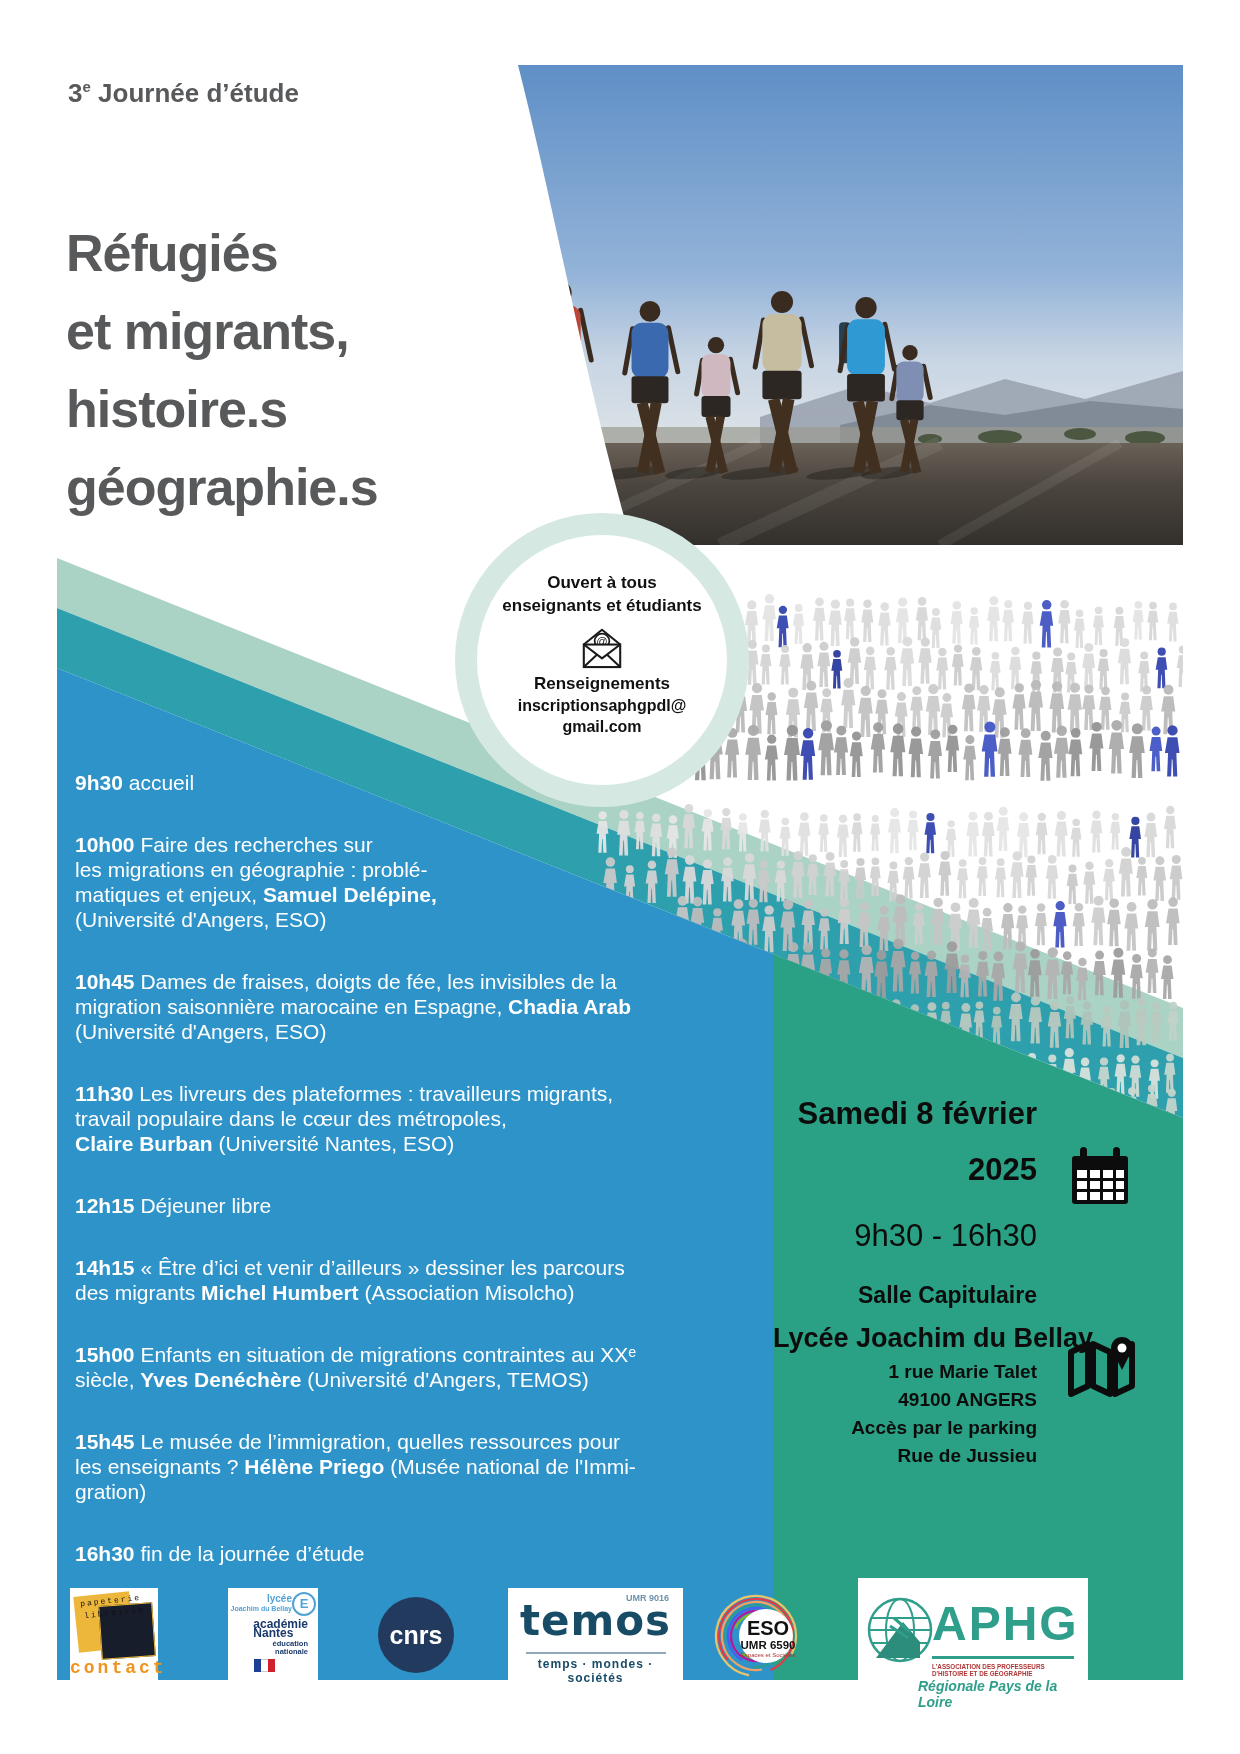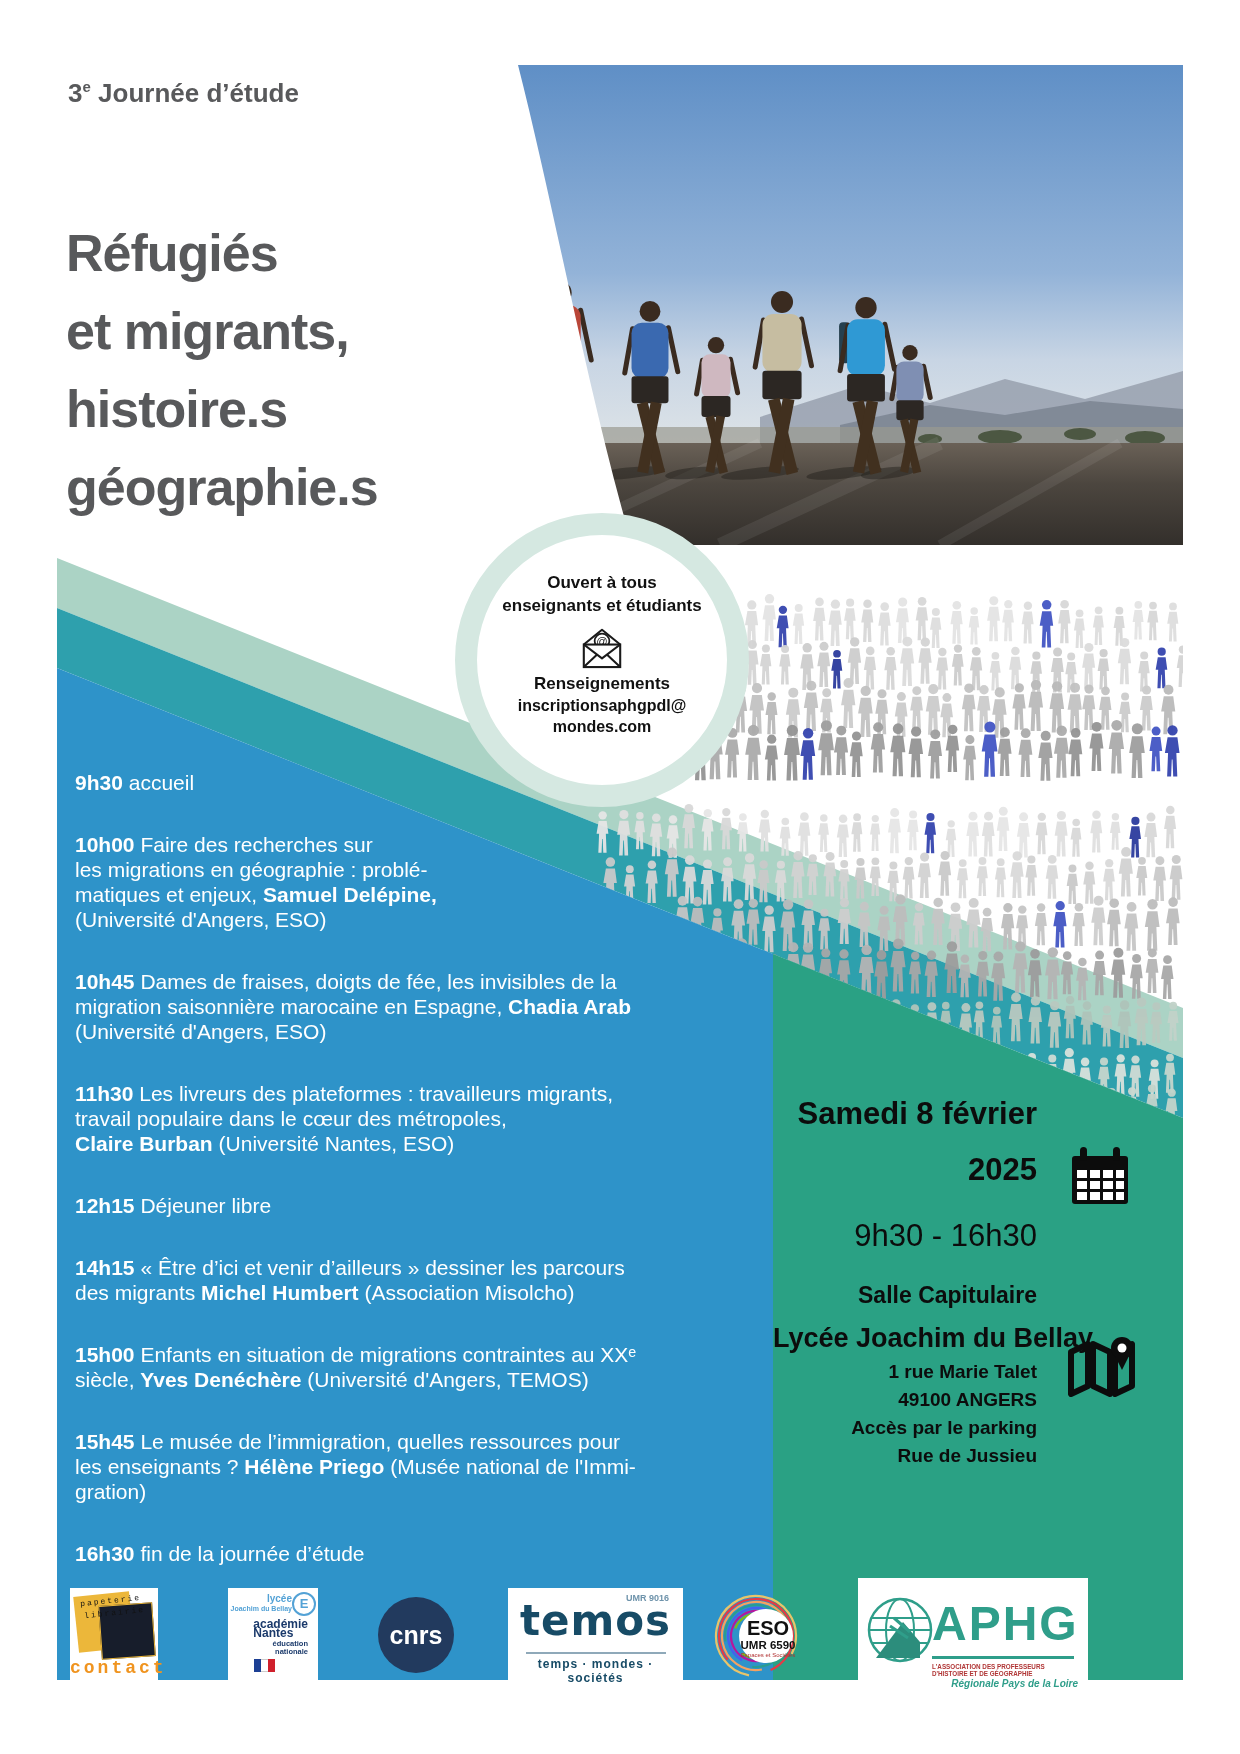--- a/index.html
+++ b/index.html
@@ -60,21 +60,21 @@
   .temos-box{left:508px;top:1588px;width:175px;height:92px;color:#174b66;text-align:center;}
   .tm-umr{right:14px;top:5px;font-size:9px;color:#6e93ab;font-weight:bold;}
   .tm-name{left:0;top:8px;width:100%;font-size:42px;font-weight:bold;letter-spacing:1px;font-family:"DejaVu Sans",sans-serif;}
   .tm-rule{left:18px;top:64px;width:140px;height:2px;background:#8fa9b9;}
   .tm-tag{left:0;top:69px;width:100%;font-size:12px;font-weight:bold;letter-spacing:1px;}
   .eso-wrap{left:714px;top:1590px;width:100px;height:92px;z-index:7;}
   .aphg-box{left:858px;top:1578px;width:230px;height:148px;color:#2f9e8a;}
   .ap-name{left:74px;top:18px;font-size:48px;font-weight:bold;letter-spacing:2px;}
   .ap-rule{left:74px;top:78px;width:142px;height:3px;background:#2f9e8a;}
   .ap-full{left:74px;top:85px;width:150px;font-size:6.3px;font-weight:bold;color:#b03535;}
-  .ap-region{left:60px;top:100px;width:160px;text-align:right;font-size:10px;font-style:italic;font-weight:bold;}
+  .ap-region{left:60px;top:100px;width:160px;text-align:left;font-size:14px;font-style:italic;font-weight:bold;}
 </style>
 </head>
 <body>
 
 <div class="page">
 
   <svg class="abs" style="left:460px;top:65px;z-index:1;" width="723" height="480">
     <defs>
       <linearGradient id="sky" x1="0" y1="0" x2="0" y2="1">
         <stop offset="0" stop-color="#5f8fc6"></stop>
@@ -590,21 +590,21 @@
     <div class="b2">enseignants et étudiants</div>
     <svg class="env" width="52" height="46" viewBox="0 0 60 52">
       <path d="M9 22 L30 5 L51 22" fill="#fff" stroke="#1a1a1a" stroke-width="2.4" stroke-linejoin="round"></path>
       <circle cx="30" cy="18" r="8.5" fill="#fff" stroke="#1a1a1a" stroke-width="2"></circle>
       <text x="30" y="23" text-anchor="middle" font-size="13" fill="#1a1a1a" font-family="Liberation Sans, sans-serif">@</text>
       <rect x="9" y="22" width="42" height="26" fill="#fff" stroke="#1a1a1a" stroke-width="2.4"></rect>
       <path d="M9 22 L30 38 L51 22 M9 48 L25 33 M51 48 L35 33" fill="none" stroke="#1a1a1a" stroke-width="2.4" stroke-linejoin="round"></path>
     </svg>
     <div class="b3">Renseignements</div>
     <div class="b4">inscriptionsaphgpdl@</div>
-    <div class="b4">mondes.com</div>
+    <div class="b4">gmail.com</div>
   </div>
 
   <div class="abs schedule" id="schedule">
       <div class="sched-item"><b>9h30</b><span> accueil</span></div>
       <div class="sched-item"><b>10h00</b><span> Faire des recherches sur
 les migrations en géographie : problé-
 matiques et enjeux, </span><span class="bb">Samuel Delépine,</span><span>
 (Université d'Angers, ESO)</span></div>
       <div class="sched-item"><b>10h45</b><span> Dames de fraises, doigts de fée, les invisibles de la
 migration saisonnière marocaine en Espagne, </span><span class="bb">Chadia Arab</span><span>

